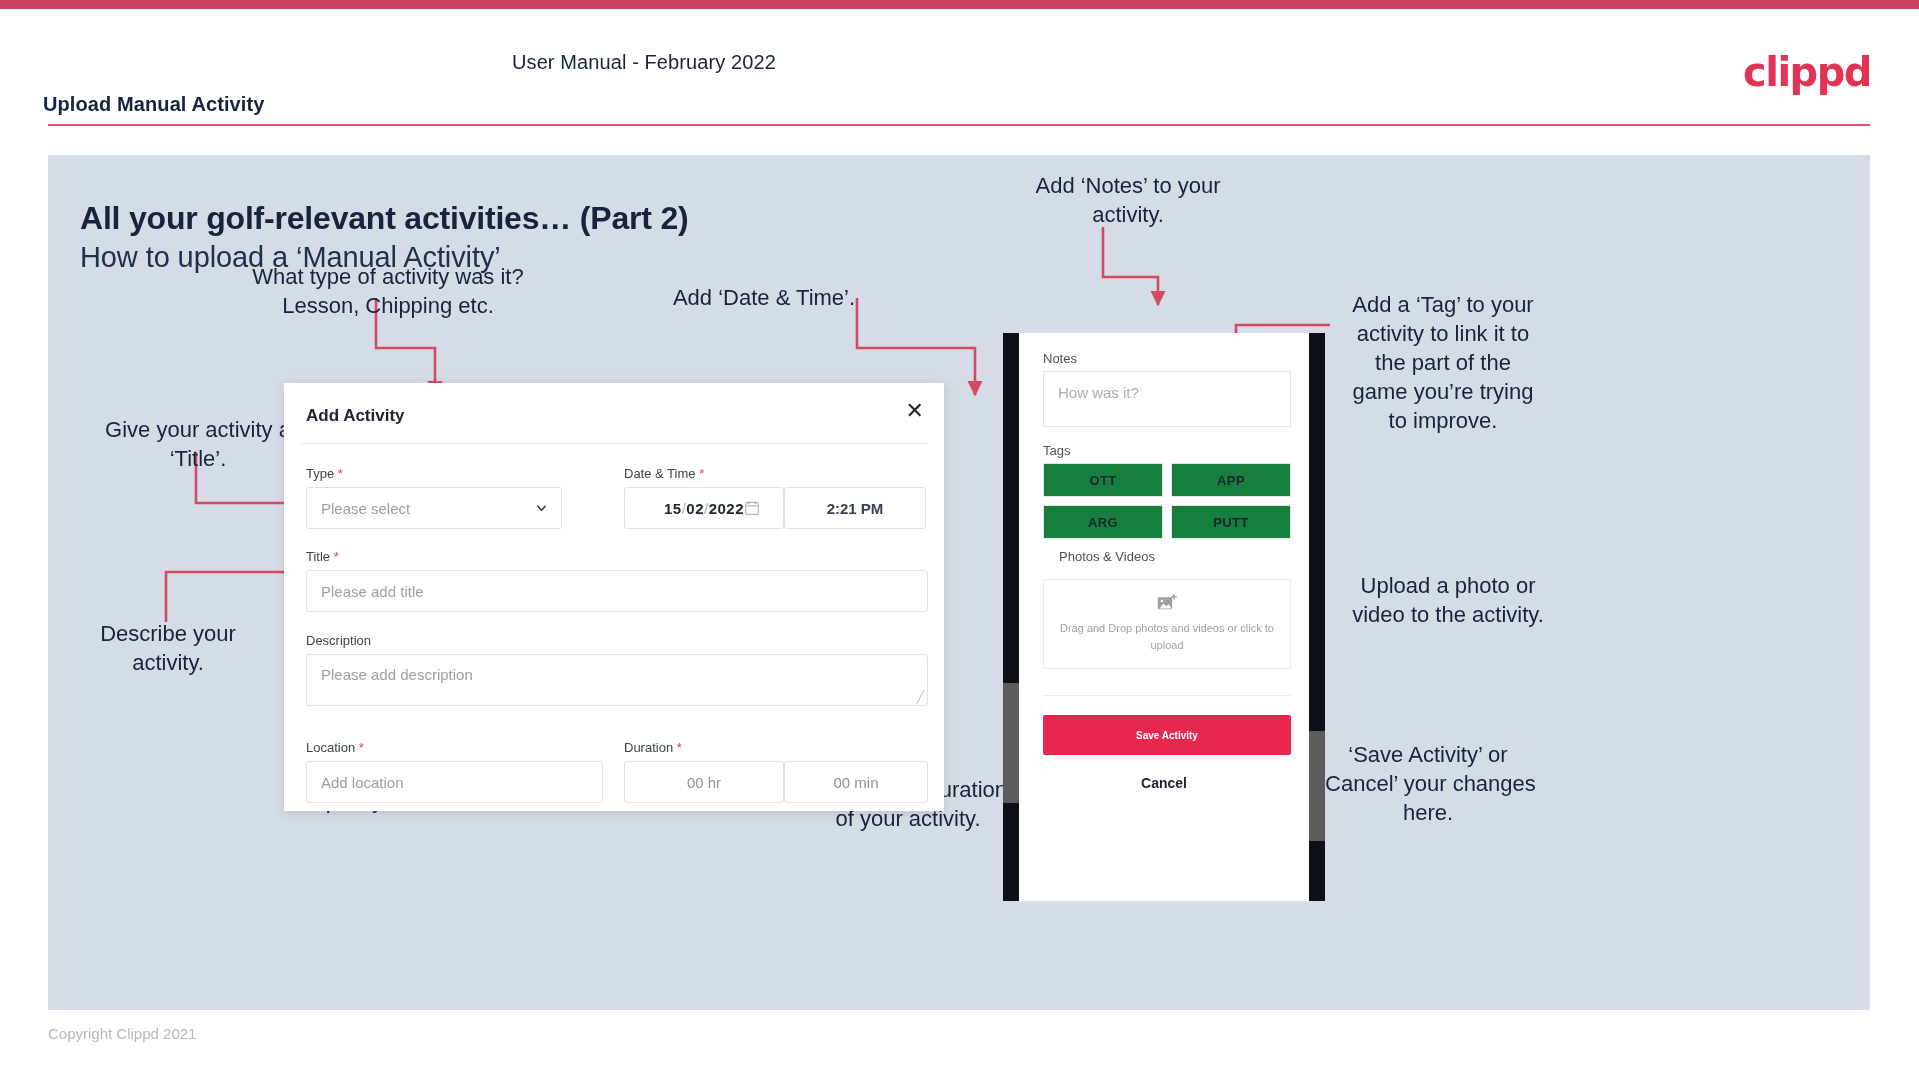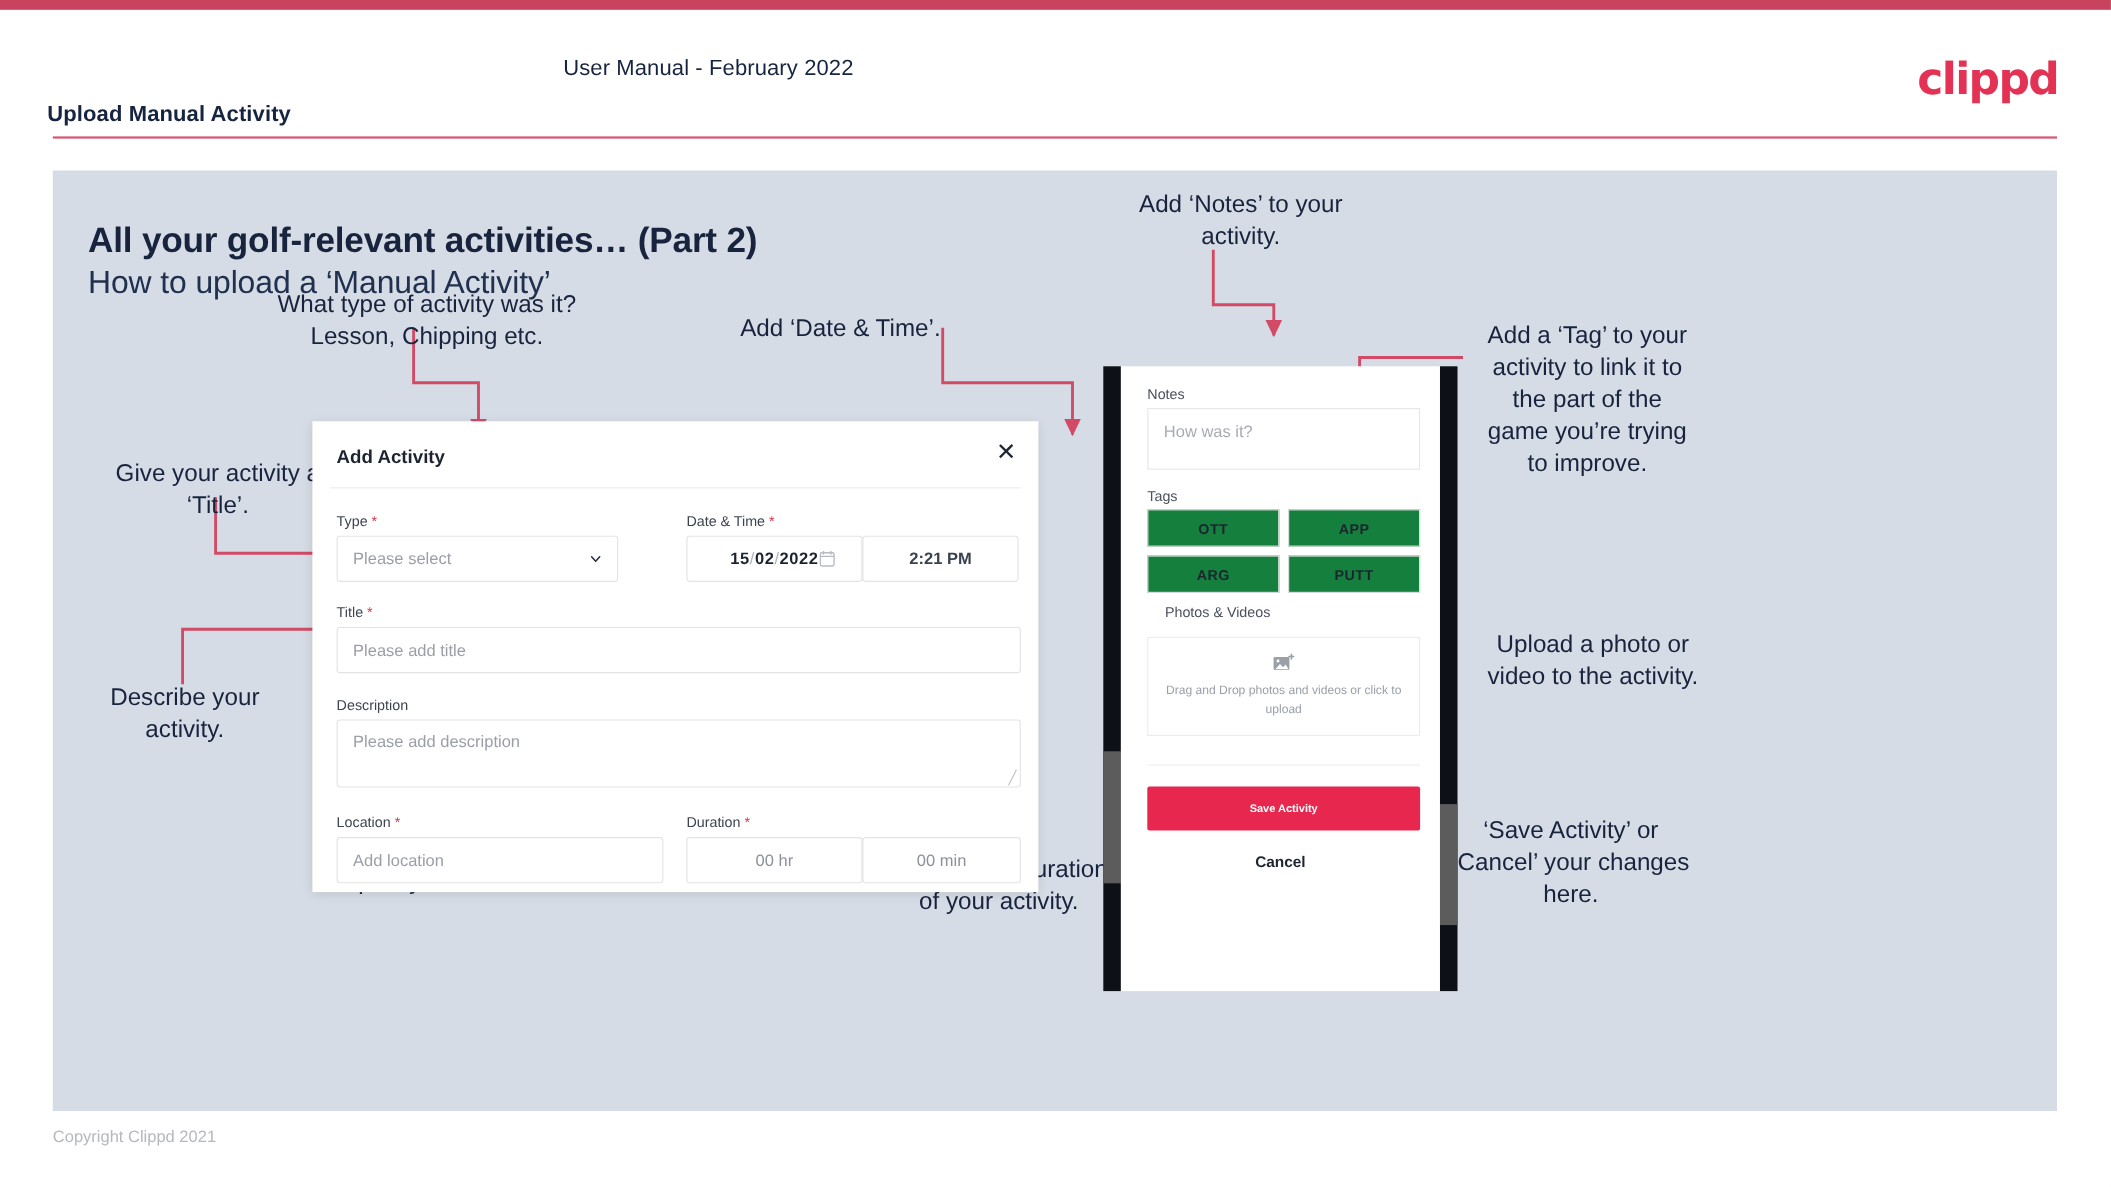--- a/index.html
+++ b/index.html
@@ -287,21 +287,21 @@
       <span class="req">*</span>
     </div>
     <div class="inp" style="left:22px; top:187px; width:622px; height:42px;">
       <span class="ph">Please add title</span>
     </div>
 
     <div class="fld-label" style="left:22px; top:250px;">
       <span>Description</span>
       <span class="req"></span>
     </div>
-    <div class="inp" style="left:22px; top:271px; width:622px; height:62px; align-items:flex-start;">
+    <div class="inp" style="left:22px; top:271px; width:622px; height:52px; align-items:flex-start;">
       <span class="ph" style="padding-top:11px;">Please add description</span>
       <span class="textarea-resize">╱</span>
     </div>
 
     <div class="fld-label" style="left:22px; top:357px;">
       <span>Location</span>
       <span class="req">*</span>
     </div>
     <div class="inp" style="left:22px; top:378px; width:297px; height:42px;">
       <span class="ph">Add location</span>

